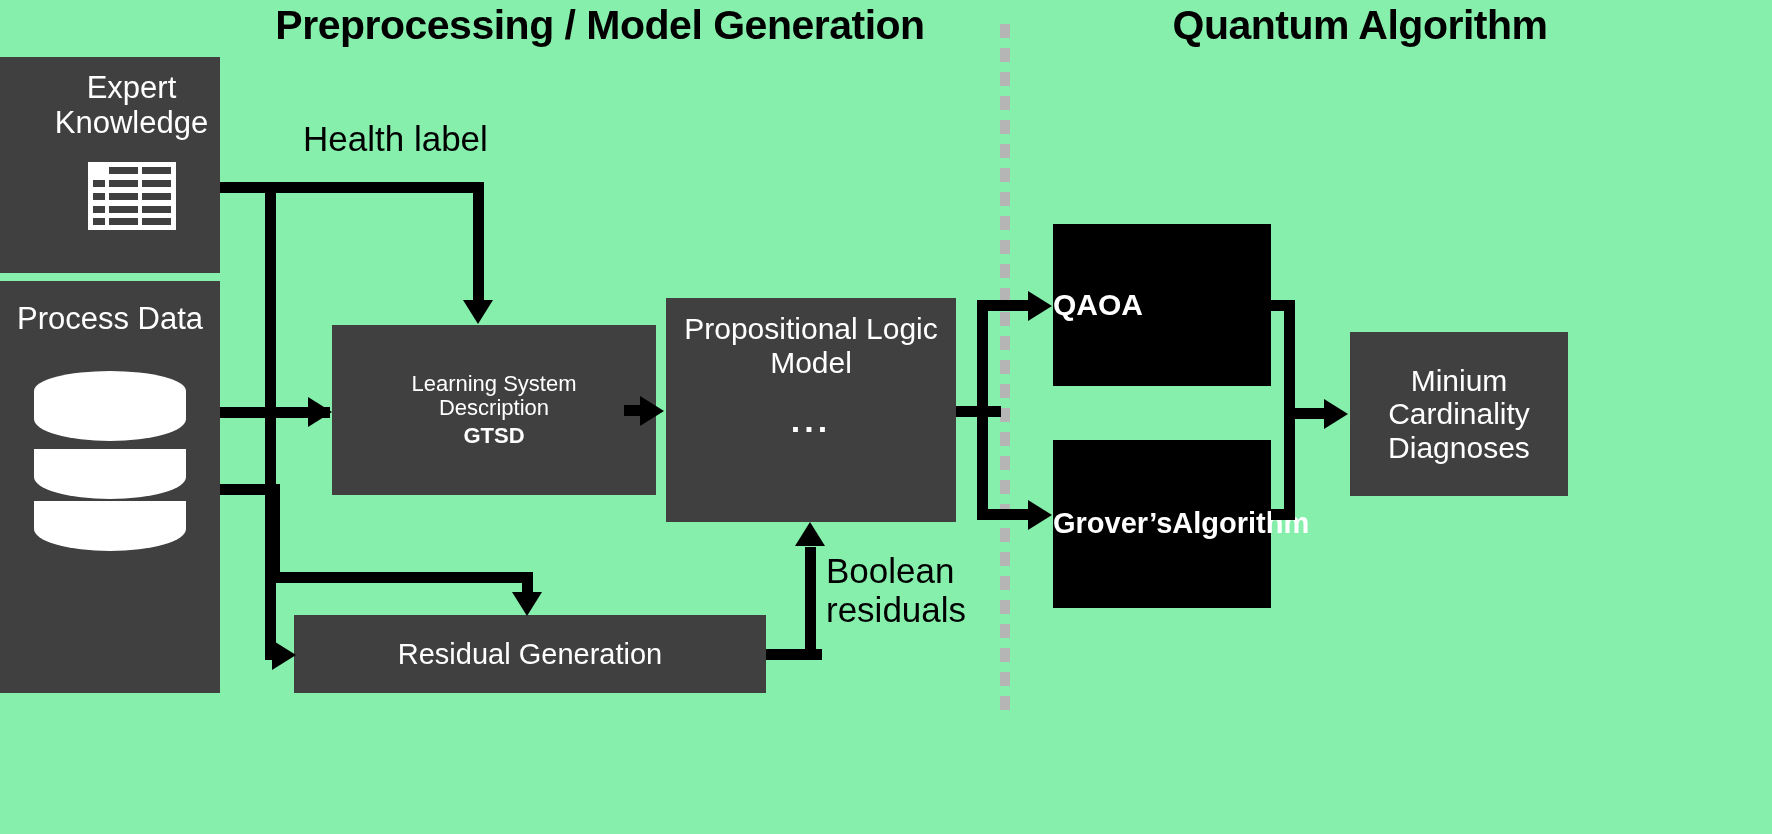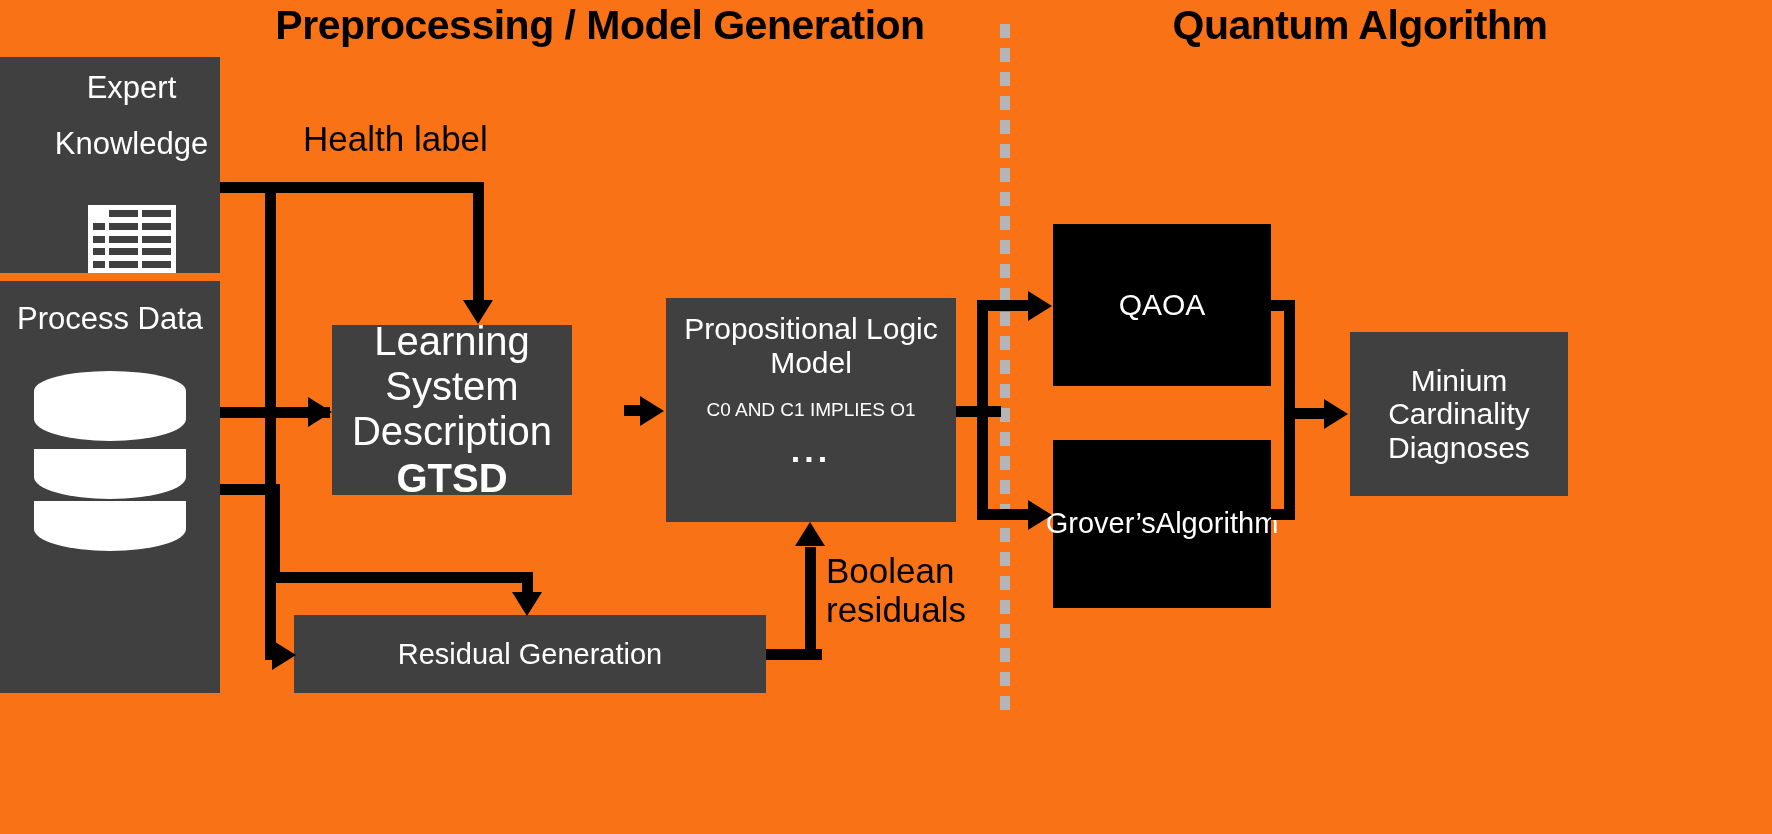--- a/index.html
+++ b/index.html
@@ -1,21 +1,21 @@
 <!DOCTYPE html>
 <html><head>
 <meta charset="utf-8">
 <style>
   html,body{margin:0;padding:0;background:#ffffff;}
   body{font-family:"Liberation Sans", sans-serif;}
   #stage{
     position:relative;
     width:1772px;
     height:834px;
-    background:#f97316;
+    background:#86efac;
     overflow:hidden;
   }
   .hdr{
     position:absolute;
     font-weight:bold;
     color:#000;
     white-space:nowrap;
     text-align:center;
     letter-spacing:-0.5px;
   }
@@ -34,28 +34,27 @@
     text-align:center;
     line-height:1.12;
   }
   .kbox{
     position:absolute;
     background:#000000;
     color:#ffffff;
     box-sizing:border-box;
     display:flex;
     align-items:center;
-    justify-content:center;
     text-align:center;
-    font-weight:normal;
+    font-weight:bold;
     line-height:1.15;
   }
 
   
-  #box-expert{left:0px;top:57px;width:220px;height:216px;justify-content:space-between;padding-top:14px;font-size:31px;padding-left:43px;}
+  #box-expert{left:0px;top:57px;width:220px;height:216px;justify-content:flex-start;padding-top:14px;font-size:31px;padding-left:43px;}
   #box-process{left:0px;top:281px;width:220px;height:412px;justify-content:flex-start;padding-top:21px;font-size:31px;text-align:center;}
 
   
   #table-icon{
     margin-top:22px;
     width:88px;height:68px;
     background:#ffffff;
     padding:5px;
     box-sizing:border-box;
     display:flex;flex-direction:column;justify-content:space-between;
@@ -78,21 +77,21 @@
   }
   #db-icon .band{
     position:absolute;left:0;width:152px;height:50px;background:#ffffff;
     border-radius:0 0 76px 76px / 0 0 22px 22px;
   }
   #db-icon .b1{top:20px;}
   #db-icon .b2{top:78px;}
   #db-icon .b3{top:130px;height:50px;}
 
   
-  #box-gtsd{left:332px;top:325px;width:240px;height:170px;font-size:40px;}
+  #box-gtsd{left:332px;top:325px;width:324px;height:170px;font-size:22px;}
   #box-gtsd .strong{font-weight:bold;margin-top:3px;}
   #box-plm{left:666px;top:298px;width:290px;height:224px;justify-content:flex-start;padding-top:14px;font-size:30px;}
   #box-plm .formulas{margin-top:16px;font-size:19px;line-height:1.55;}
   #box-plm .dots{margin-top:6px;font-size:34px;font-weight:bold;letter-spacing:4px;}
   #box-resid{left:294px;top:615px;width:472px;height:78px;font-size:29px;}
 
   
   #box-qaoa{left:1053px;top:224px;width:218px;height:162px;font-size:30px;}
   #box-grover{left:1053px;top:440px;width:218px;height:168px;font-size:29px;}
   #box-min{left:1350px;top:332px;width:218px;height:164px;font-size:30px;font-weight:normal;}
@@ -167,21 +166,20 @@
   <div class="gbox" id="box-gtsd">
     <div>Learning System</div>
     <div>Description</div>
     <div class="strong">GTSD</div>
   </div>
 
   <div class="gbox" id="box-plm">
     <div>Propositional Logic</div>
     <div>Model</div>
     <div class="formulas">
-      <div>C0 AND C1 IMPLIES O1</div>
     </div>
     <div class="dots">...</div>
   </div>
 
   <div class="gbox" id="box-resid">
     <div>Residual Generation</div>
   </div>
 
   <div class="kbox" id="box-qaoa">
     <div>QAOA</div>

